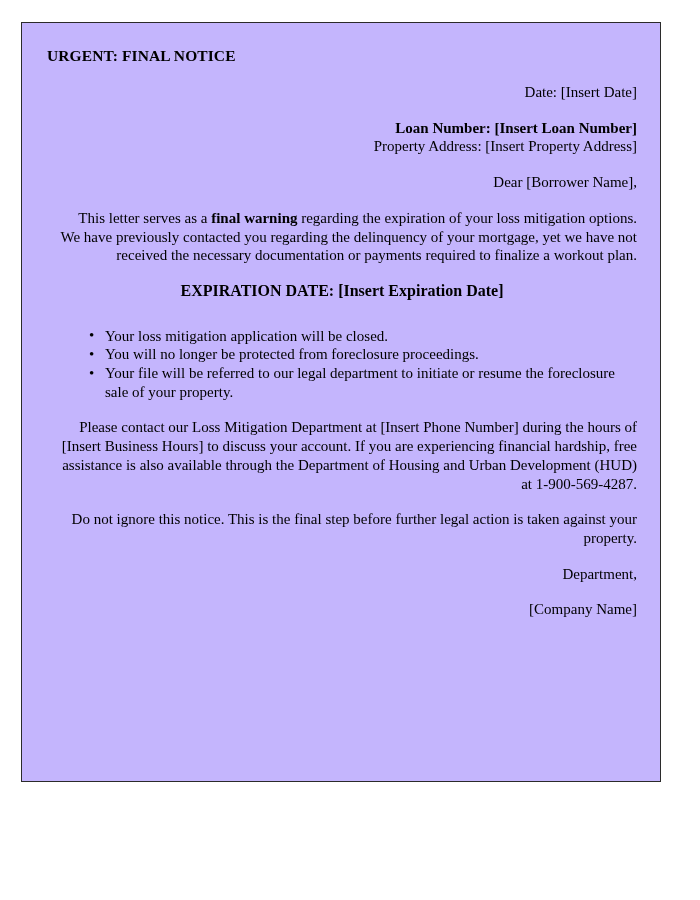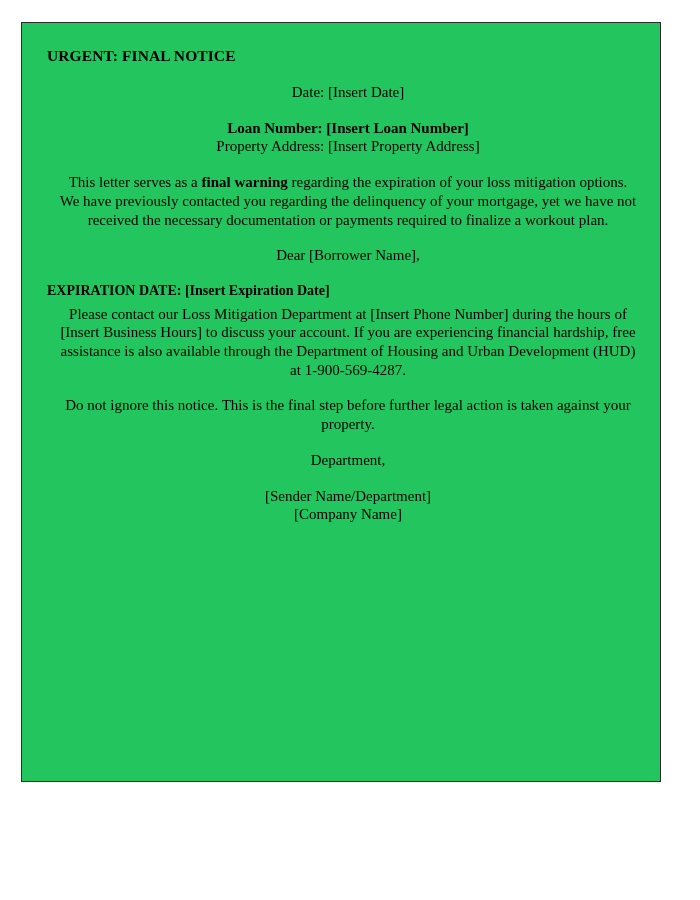--- a/index.html
+++ b/index.html
@@ -15,50 +15,51 @@
     overflow: hidden;
   }
   #letter-frame {
     position: absolute;
     left: 21px;
     top: 22px;
     width: 640px;
     height: 760px;
     border: 1.5px solid #2b2b2b;
     box-sizing: border-box;
-    background: #22c55e;
+    background: #c4b5fd;
   }
   #letter-body {
     padding: 23px 23px 0 25px;
     box-sizing: border-box;
   }
   .doc-heading {
     font-size: 15.5px;
     font-weight: bold;
     line-height: 19px;
     margin: 0 0 18px 0;
     letter-spacing: 0.1px;
   }
   .para {
     font-size: 15px;
     line-height: 18.7px;
     margin: 0 0 17px 12px;
-    text-align: center;
+    text-align: right;
   }
   .para.tight {
     margin-bottom: 0;
     font-weight: bold;
   }
   .para b, .bold-line {
     font-weight: bold;
   }
   .bold-line {
-    font-size: 14px;
+    font-size: 16px;
     line-height: 18.7px;
-    margin: 0 0 4px 0;
+    margin: 0 0 26px 0;
+    text-align: center;
   }
   ul.notice-list {
     margin: 0 0 17px 0;
     padding: 0 0 0 42px;
     list-style: none;
   }
   ul.notice-list li {
     font-size: 15px;
     line-height: 18.7px;
     position: relative;
@@ -83,34 +84,38 @@
   <div id="letter-body">
 
     <p class="doc-heading">URGENT: FINAL NOTICE</p>
 
     <p class="para">Date: [Insert Date]</p>
 
     <p class="para tight">Loan Number: [Insert Loan Number]</p>
 
     <p class="para">Property Address: [Insert Property Address]</p>
 
+    <p class="para">Dear [Borrower Name],</p>
+
     <p class="para"><span>This letter serves as a </span><b>final warning</b><span> regarding the expiration of your loss mitigation options. We have previously contacted you regarding the delinquency of your mortgage, yet we have not received the necessary documentation or payments required to finalize a workout plan.</span></p>
-
-    <p class="para">Dear [Borrower Name],</p>
 
     <p class="bold-line">EXPIRATION DATE: [Insert Expiration Date]</p>
 
 
+    <ul class="notice-list">
+      <li>Your loss mitigation application will be closed.</li>
+      <li>You will no longer be protected from foreclosure proceedings.</li>
+      <li>Your file will be referred to our legal department to initiate or resume the foreclosure sale of your property.</li>
+    </ul>
 
 
     <p class="para">Please contact our Loss Mitigation Department at [Insert Phone Number] during the hours of [Insert Business Hours] to discuss your account. If you are experiencing financial hardship, free assistance is also available through the Department of Housing and Urban Development (HUD) at 1-900-569-4287.</p>
 
     <p class="para">Do not ignore this notice. This is the final step before further legal action is taken against your property.</p>
 
     <p class="para">Department,</p>
 
     <div class="sig-block">
-      <p class="para">[Sender Name/Department]</p>
       <p class="para">[Company Name]</p>
     </div>
 
   </div>
 </div>
 
 </body></html>

